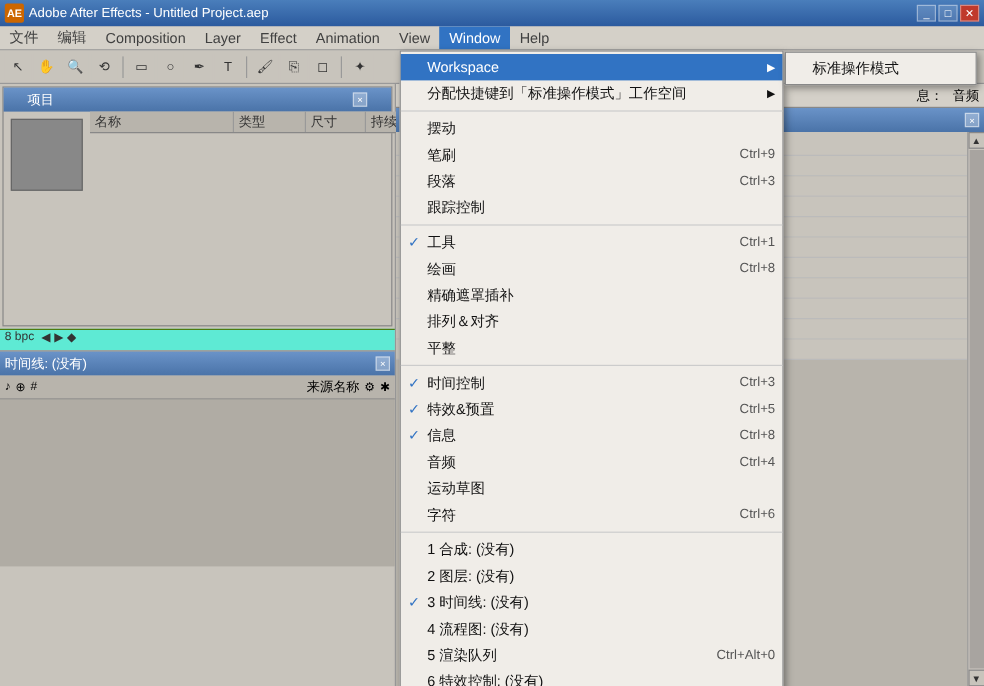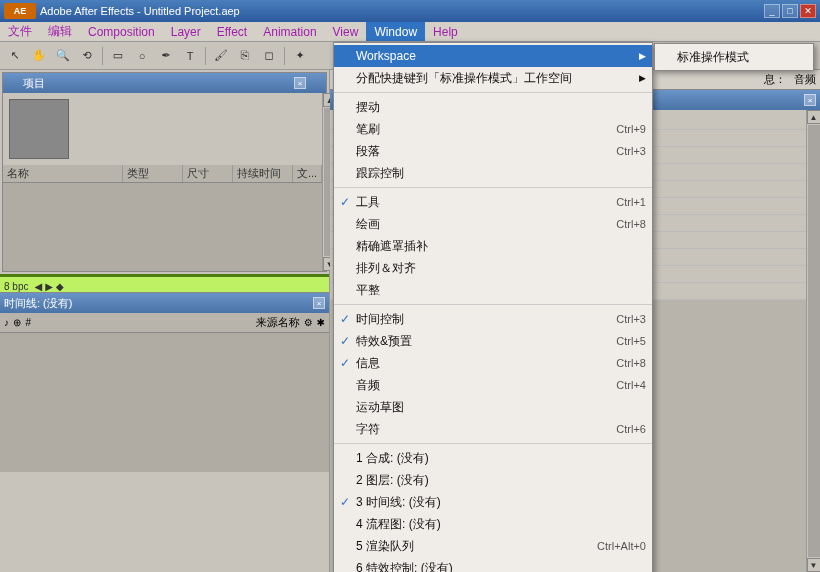--- a/index.html
+++ b/index.html
@@ -22,21 +22,21 @@
       justify-content: space-between;
       padding: 0 4px;
       color: white;
     }
     .title-bar-left {
       display: flex;
       align-items: center;
       gap: 4px;
     }
     .title-bar-icon {
-      width: 32px;
+      width: 16px;
       height: 16px;
       background: #cc6600;
       border-radius: 2px;
       display: flex;
       align-items: center;
       justify-content: center;
       font-size: 9px;
       color: white;
       font-weight: bold;
     }
@@ -66,21 +66,21 @@
       height: 20px;
       background: #d4d0c8;
       display: flex;
       align-items: center;
       border-bottom: 1px solid #999;
     }
     .menu-item {
       padding: 2px 8px;
       font-size: 12px;
       cursor: pointer;
-      color: #a21caf;
+      color: #404040;
       height: 100%;
       display: flex;
       align-items: center;
     }
 
     
     .toolbar {
       height: 28px;
       background: #c8c4bc;
       display: flex;
@@ -438,42 +438,42 @@
 <div class="main-area">
 
   <div class="left-panel">
 
     <div class="panel" style="flex:0 0 200px;">
       <div class="panel-header">
         <span>项目</span>
         <div class="panel-header-close">×</div>
       </div>
       <div style="display:flex; flex:1;">
-        <div style="display:flex;flex-direction:column; flex:1;">
+        <div style="display:flex;flex-direction:row; flex:1;">
           <div style="display:flex; align-items:flex-start; padding:2px;">
             <div class="project-thumb"></div>
           </div>
           <div class="project-table-header">
             <div class="col-header col-name">名称</div>
             <div class="col-header col-type">类型</div>
             <div class="col-header col-size">尺寸</div>
             <div class="col-header col-dur">持续时间</div>
             <div class="col-header col-text">文...</div>
           </div>
           <div style="flex:1;background:#b0acA4;"></div>
         </div>
         <div class="scrollbar-v">
           <div class="scroll-arrow">▲</div>
           <div class="scroll-thumb"></div>
           <div class="scroll-arrow">▼</div>
         </div>
       </div>
     </div>
 
-    <div style="height:18px;background:#bef264;display:flex;align-items:flex-end;padding:0 4px;font-size:10px;color:#333;border-top:3px solid #4d7c0f;gap:6px;">
+    <div style="height:18px;background:#5eead4;display:flex;align-items:flex-start;padding:0 4px;font-size:10px;color:#333;border-top:1px solid #4d7c0f;gap:6px;">
       <span>8 bpc</span>
       <span style="display:flex;gap:3px;">
         <span style="cursor:pointer;">◀</span>
         <span style="cursor:pointer;">▶</span>
         <span style="cursor:pointer;">◆</span>
       </span>
     </div>
 
     <div class="timeline-panel">
       <div class="timeline-header">

